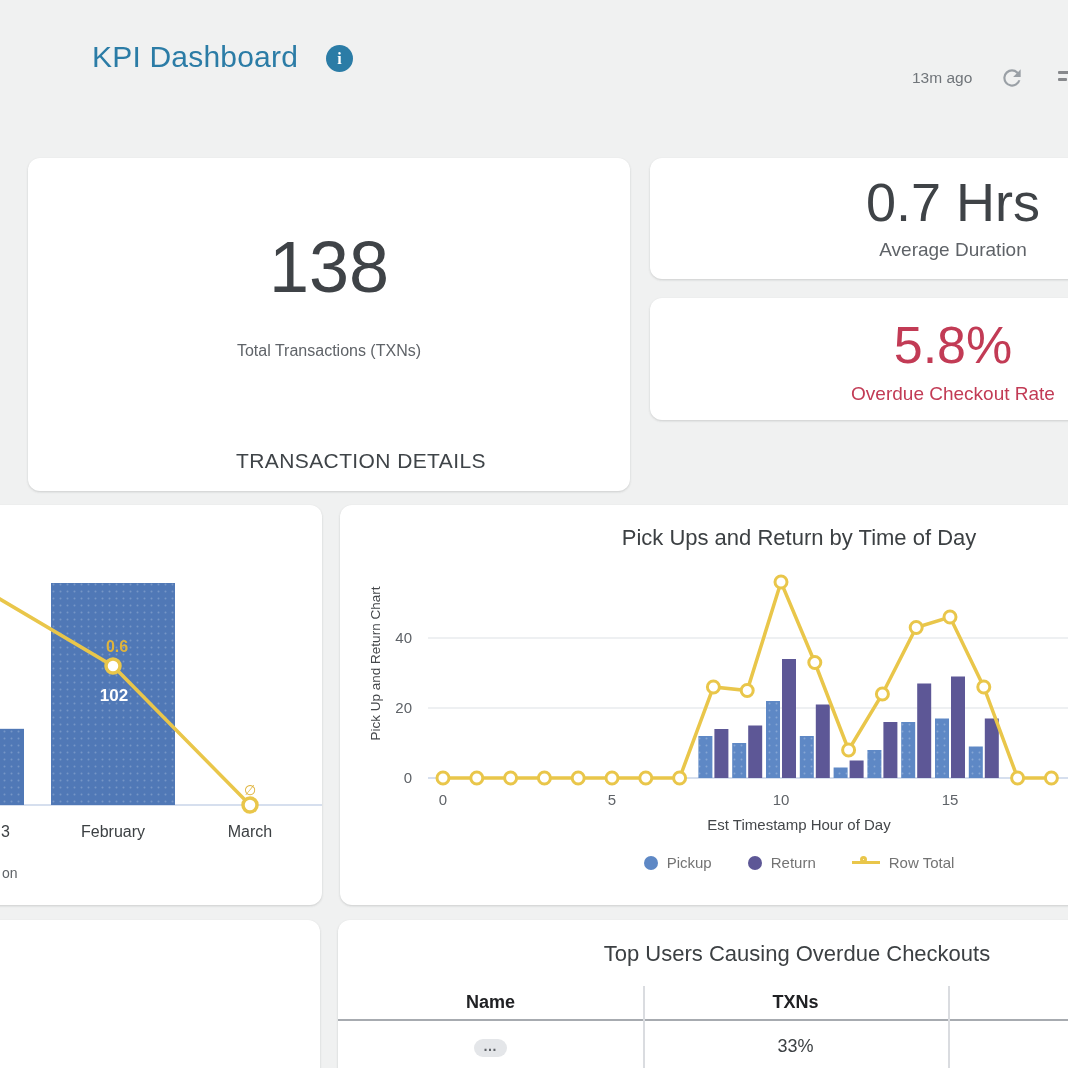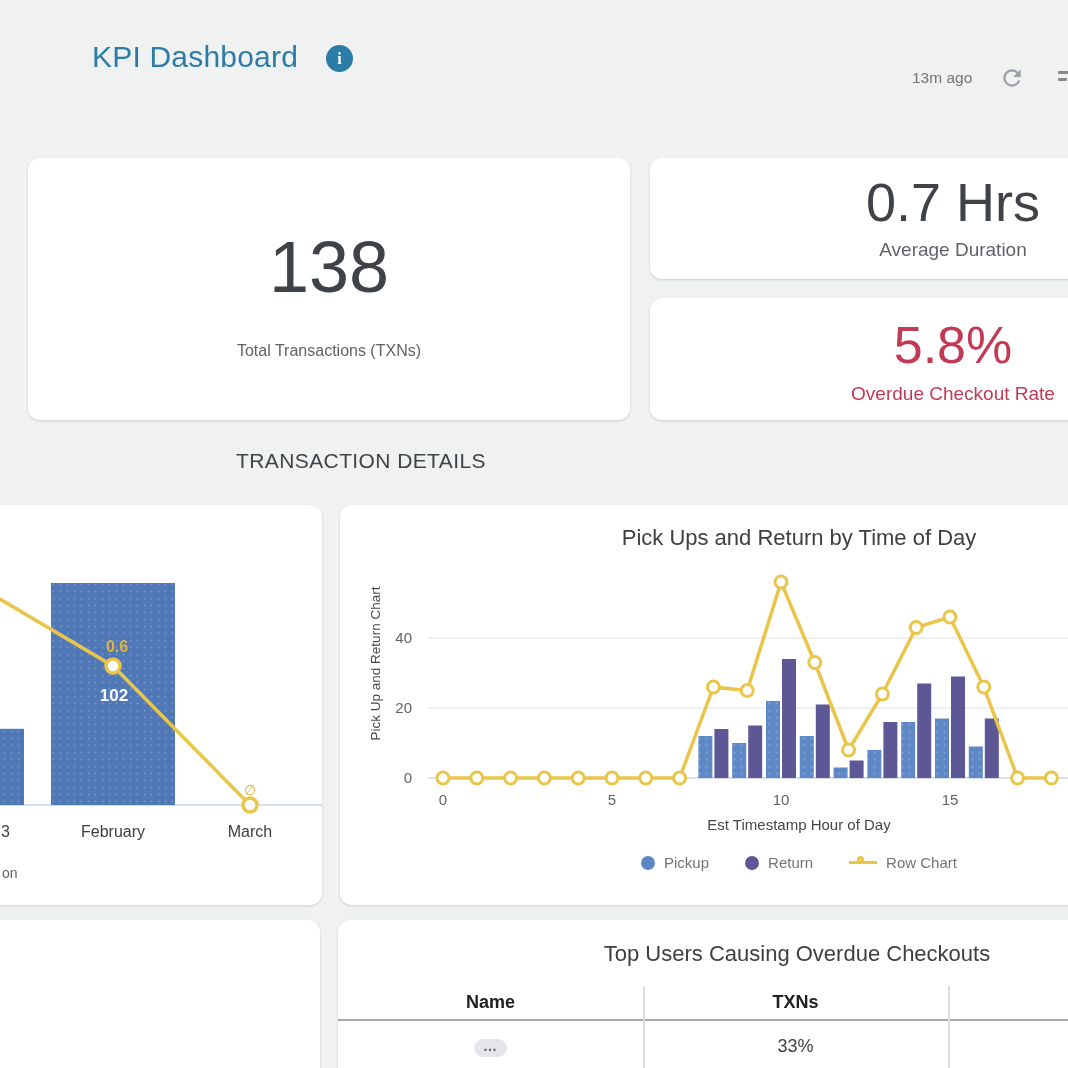--- a/index.html
+++ b/index.html
@@ -20,21 +20,21 @@
     background:#2b7ca6; color:#fff; font-size:16px; font-weight:700; font-family:"Liberation Serif","DejaVu Serif",serif;
     display:flex; align-items:center; justify-content:center; cursor:pointer; }
   .refresh-time { position:absolute; left:912px; top:69px; font-size:15.5px; color:#70757a; }
   .refresh-btn { position:absolute; left:999px; top:65px; width:26px; height:26px; cursor:pointer; }
   .filter-partial { position:absolute; left:1058px; top:71px; }
   .filter-partial .b1 { width:14px; height:2.6px; background:#87898c; border-radius:1px; }
   .filter-partial .b2 { width:9px; height:2.6px; background:#87898c; border-radius:1px; margin-top:4.5px; }
   
   .kpi-value { font-weight:400; color:#3f4347; line-height:1.05; }
   .kpi-label { color:#5f6368; }
-  #card-txn { left:28px; top:158px; width:602px; height:262px; text-align:center; padding-top:72px; }
+  #card-txn { left:28px; top:158px; width:602px; height:333px; text-align:center; padding-top:72px; }
   #card-txn .kpi-value { font-size:72px; }
   #card-txn .kpi-label { font-size:16px; margin-top:36px; }
   #card-dur { left:650px; top:158px; width:606px; height:121px; text-align:center; padding-top:16px; }
   #card-dur .kpi-value { font-size:54px; }
   #card-dur .kpi-label { font-size:19px; margin-top:8px; }
   #card-ovr { left:650px; top:298px; width:606px; height:122px; text-align:center; padding-top:20px; }
   #card-ovr .kpi-value { font-size:52px; font-weight:500; color:#c23b55; }
   #card-ovr .kpi-label { font-size:19px; margin-top:10px; color:#c23b55; }
   .section-title { position:absolute; left:200px; top:449px; font-size:21px; font-weight:500; color:#3f4448; letter-spacing:.4px;margin-left:36px; }
   
@@ -194,21 +194,21 @@
       <span>Pickup</span>
     </span>
     <span class="item">
       <span class="lg-dot" style="background: rgb(93, 87, 150);"></span>
       <span>Return</span>
     </span>
     <span class="item">
       <span class="lg-line" style="background: rgb(233, 198, 74);">
           <i style="border-color: rgb(233, 198, 74);"></i>
         </span>
-      <span>Row Chart</span>
+      <span>Row Total</span>
     </span>
   </div>
 </div>
 
 <div class="card" id="blank-card"></div>
 
 <div class="card" id="table-card">
   <div class="tbl-title">Top Users Causing Overdue Checkouts</div>
   <div class="tbl-head">
     <div>Name</div>

